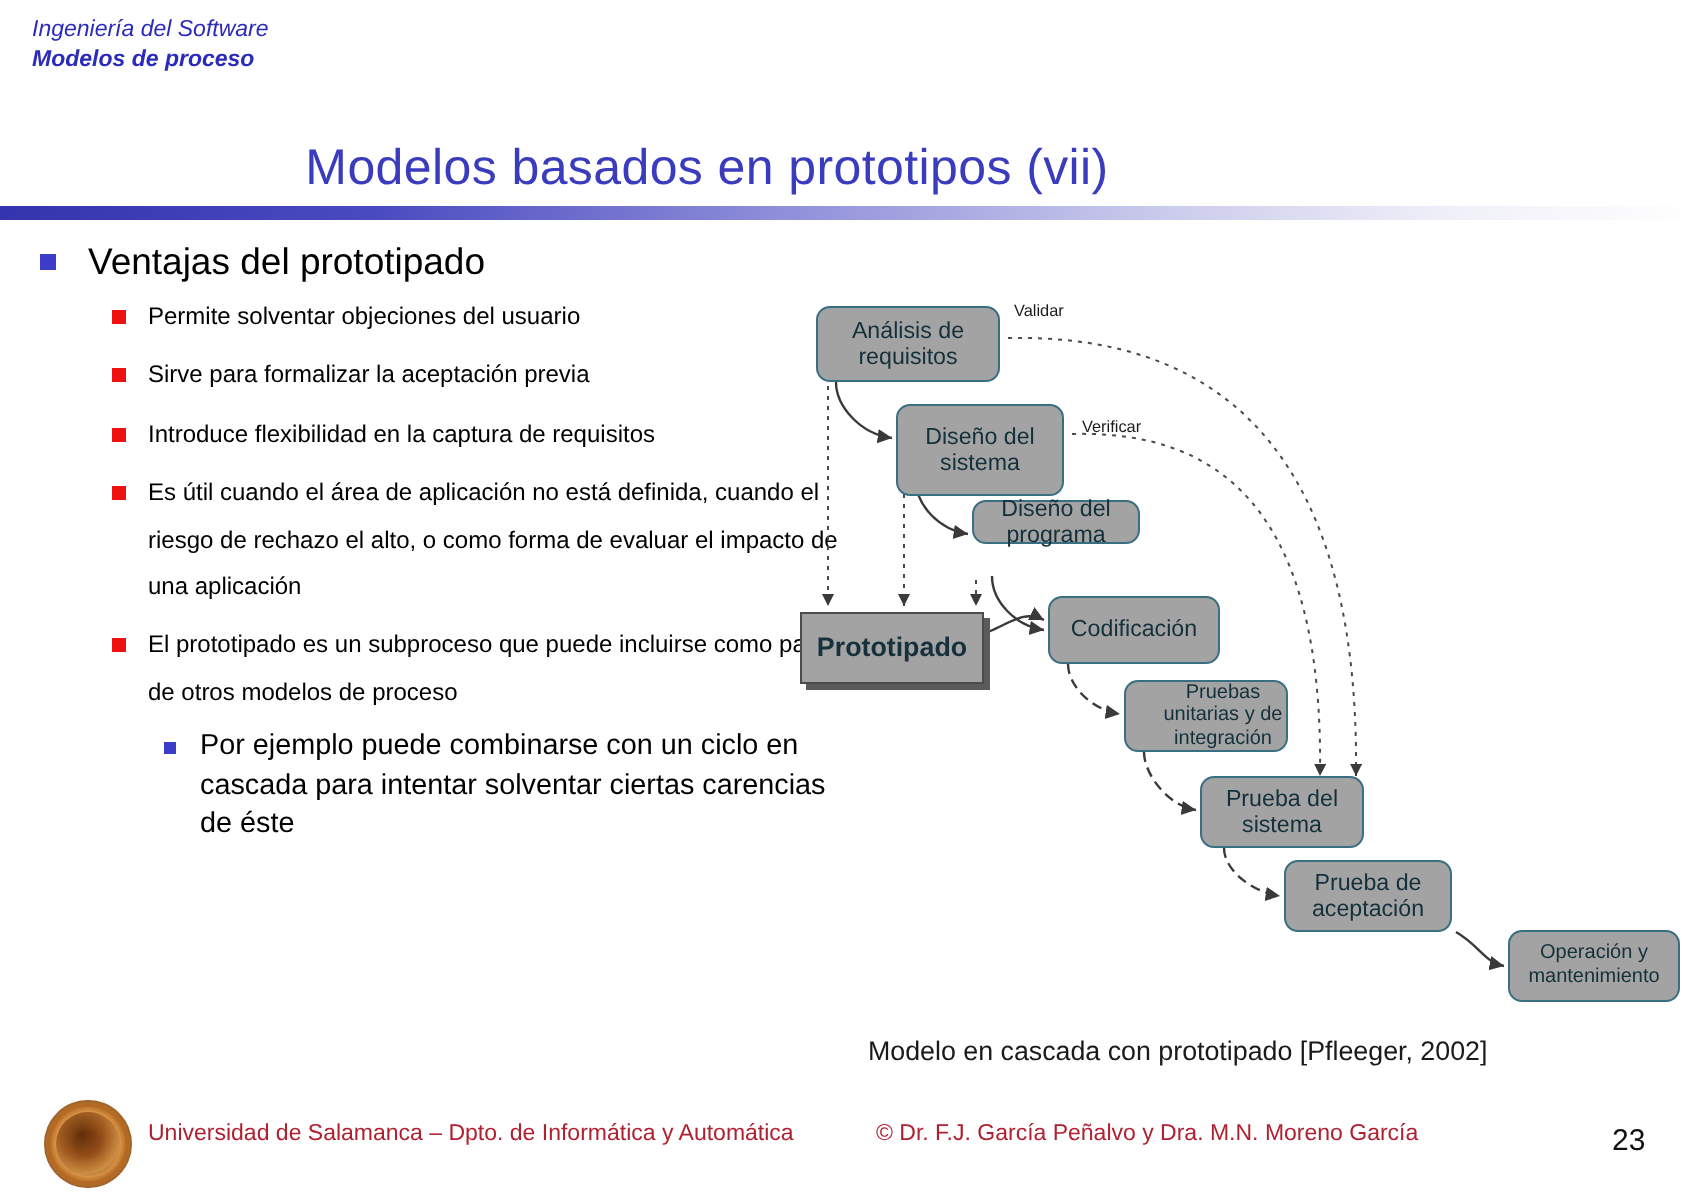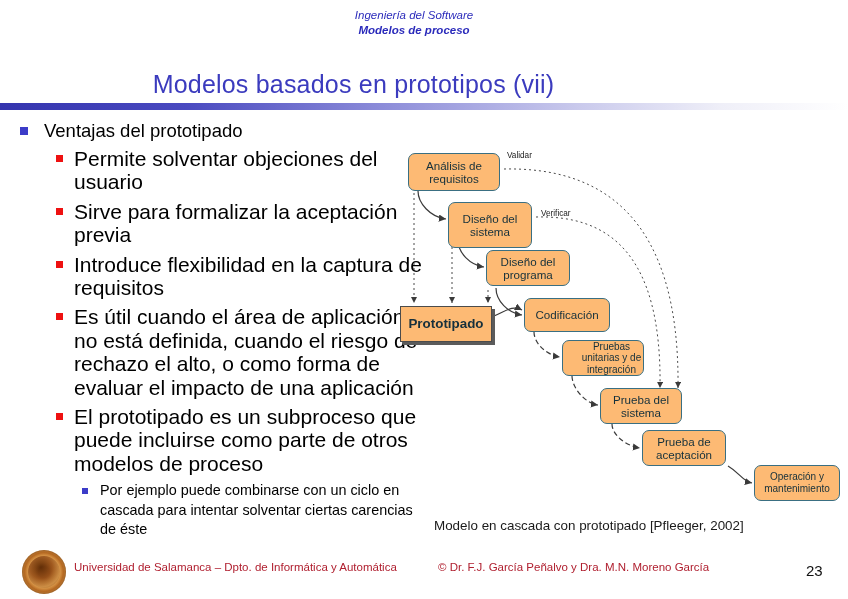--- a/index.html
+++ b/index.html
@@ -13,23 +13,23 @@
     position: relative;
     overflow: hidden;
     font-family: "Liberation Sans", sans-serif;
     color: #000000;
   }
 
   
   .hdr {
     position: absolute;
     top: 8px;
-    left: 5px;
+    left: 16px;
     width: 818px;
-    text-align: center;
+    text-align: left;
     line-height: 15px;
   }
   .hdr-line1 {
     font-size: 11.5px;
     font-style: italic;
     color: #2b2bbb;
   }
   .hdr-line2 {
     font-size: 11.5px;
     font-style: italic;
@@ -75,21 +75,21 @@
     position: absolute;
     left: 8px;
     top: 9px;
     width: 8px;
     height: 8px;
     background: #3c3cc8;
   }
   .lvl2 {
     position: relative;
     padding-left: 62px;
-    font-size: 21px;
+    font-size: 12px;
     line-height: 23.4px;
     margin-bottom: 6px;
   }
   .lvl2 > .sq {
     position: absolute;
     left: 44px;
     top: 8px;
     width: 7px;
     height: 7px;
     background: #ee1111;
@@ -114,21 +114,21 @@
     position: absolute;
     top: 145px;
     left: 400px;
     width: 448px;
     height: 375px;
   }
   .diagram svg { position: absolute; top:0; left:0; }
   .node {
     position: absolute;
     box-sizing: border-box;
-    background: #fdba74;
+    background: #a3a3a3;
     border: 1px solid #3a6f82;
     border-radius: 7px;
     color: #14303b;
     display: flex;
     align-items: center;
     justify-content: center;
     text-align: center;
     line-height: 13.5px;
     font-size: 11.6px;
   }
@@ -276,21 +276,21 @@
   </svg>
 
   <div class="node" style="left:8px;  top:8px;   width:92px; height:38px;">
     <span>Análisis de requisitos</span>
   </div>
 
   <div class="node" style="left:48px; top:57px;  width:84px; height:46px;">
     <span>Diseño del sistema</span>
   </div>
 
-  <div class="node" style="left:86px; top:105px; width:84px; height:36px;">
+  <div class="node" style="left:86px; top:105px; width:84px; height:22px;">
     <span>Diseño del programa</span>
   </div>
 
   <div class="node proto" style="left:0px;  top:161px; width:92px; height:36px;">
     <span>Prototipado</span>
   </div>
 
   <div class="node" style="left:124px; top:153px; width:86px; height:34px;">
     <span>Codificación</span>
   </div>

